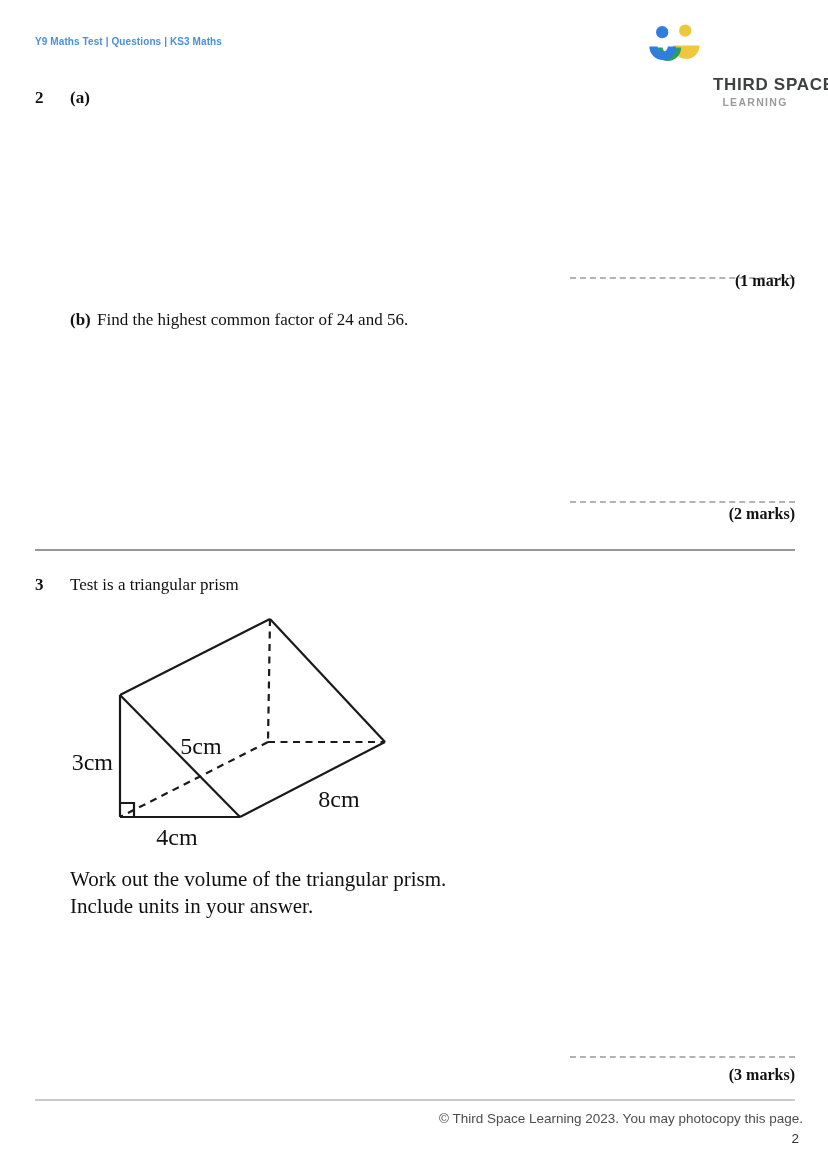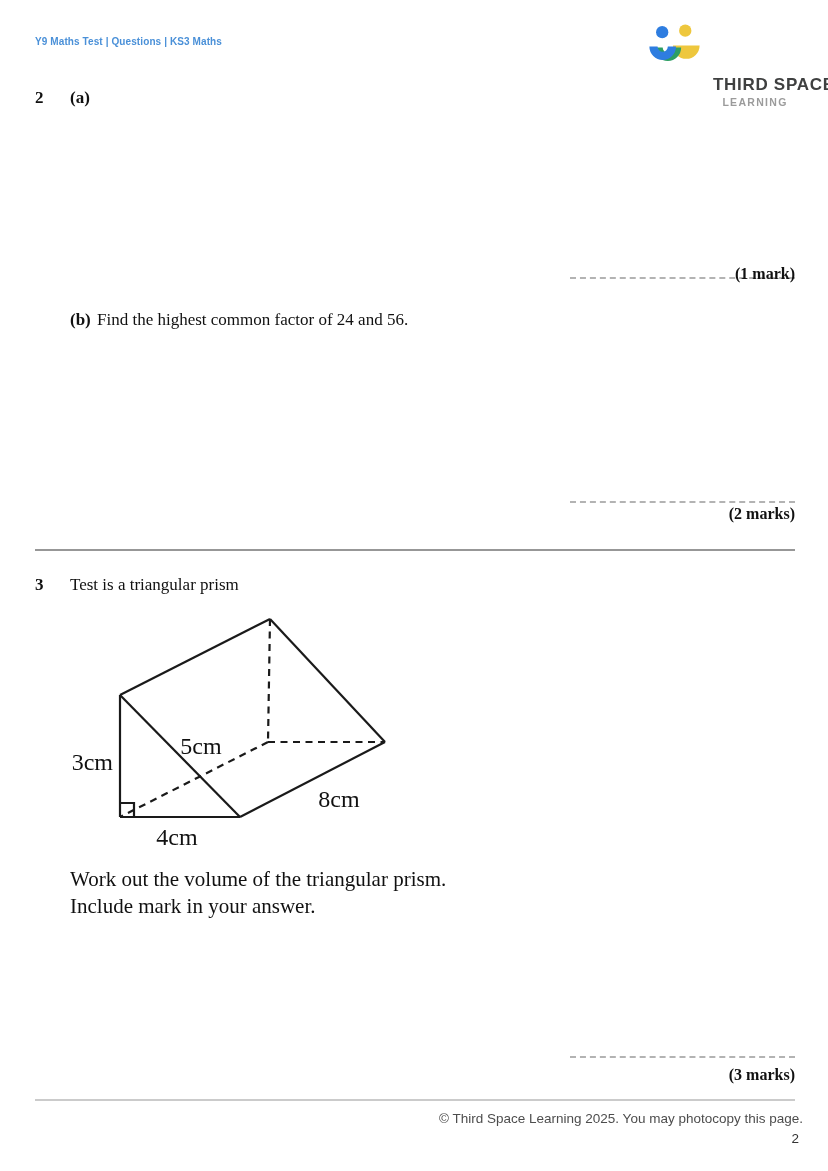--- a/index.html
+++ b/index.html
@@ -98,21 +98,21 @@
     <div class="logo-line1">THIRD SPACE</div>
     <div class="logo-line2">LEARNING</div>
   </div>
 
   <div class="row" style="top:88px;">
     <span class="qnum">2</span>
     <span class="plabel">(a)</span>
   </div>
 
   <div class="answer-line" style="top:277px;"></div>
-  <div class="marks" style="top:265px;font-family:Liberation Serif, serif;">(1 mark)</div>
+  <div class="marks" style="top:272px;font-family:Liberation Serif, serif;">(1 mark)</div>
 
   <div class="row" style="top:310px;">
     <span class="plabel">(b)</span>
     <span class="qtext">Find the highest common factor of 24 and 56.</span>
   </div>
 
   <div class="answer-line" style="top:501px;"></div>
   <div class="marks" style="top:505px;">(2 marks)</div>
 
   <div class="abs divider" style="top:549px;"></div>
@@ -142,22 +142,22 @@
 
       <path d="M 65 195 L 79 195 L 79 209"></path>
     </g>
     <text x="58" y="162" text-anchor="end">3cm</text>
     <text x="146" y="146" text-anchor="middle">5cm</text>
     <text x="122" y="237" text-anchor="middle">4cm</text>
     <text x="284" y="199" text-anchor="middle">8cm</text>
   </svg>
 
   <div class="task-line" style="top:867px;">Work out the volume of the triangular prism.</div>
-  <div class="task-line" style="top:894px;">Include mark in your answer.</div>
+  <div class="task-line" style="top:894px;">Include units in your answer.</div>
 
   <div class="answer-line" style="top:1056px;"></div>
   <div class="marks" style="top:1060px;margin-top:6px;">(3 marks)</div>
 
   <div class="abs footer-rule" style="top:1099px;"></div>
-  <div class="abs footer-text">© Third Space Learning 2025. You may photocopy this page.</div>
+  <div class="abs footer-text">© Third Space Learning 2023. You may photocopy this page.</div>
   <div class="abs page-number">2</div>
 
 </div>
 
 </body></html>

